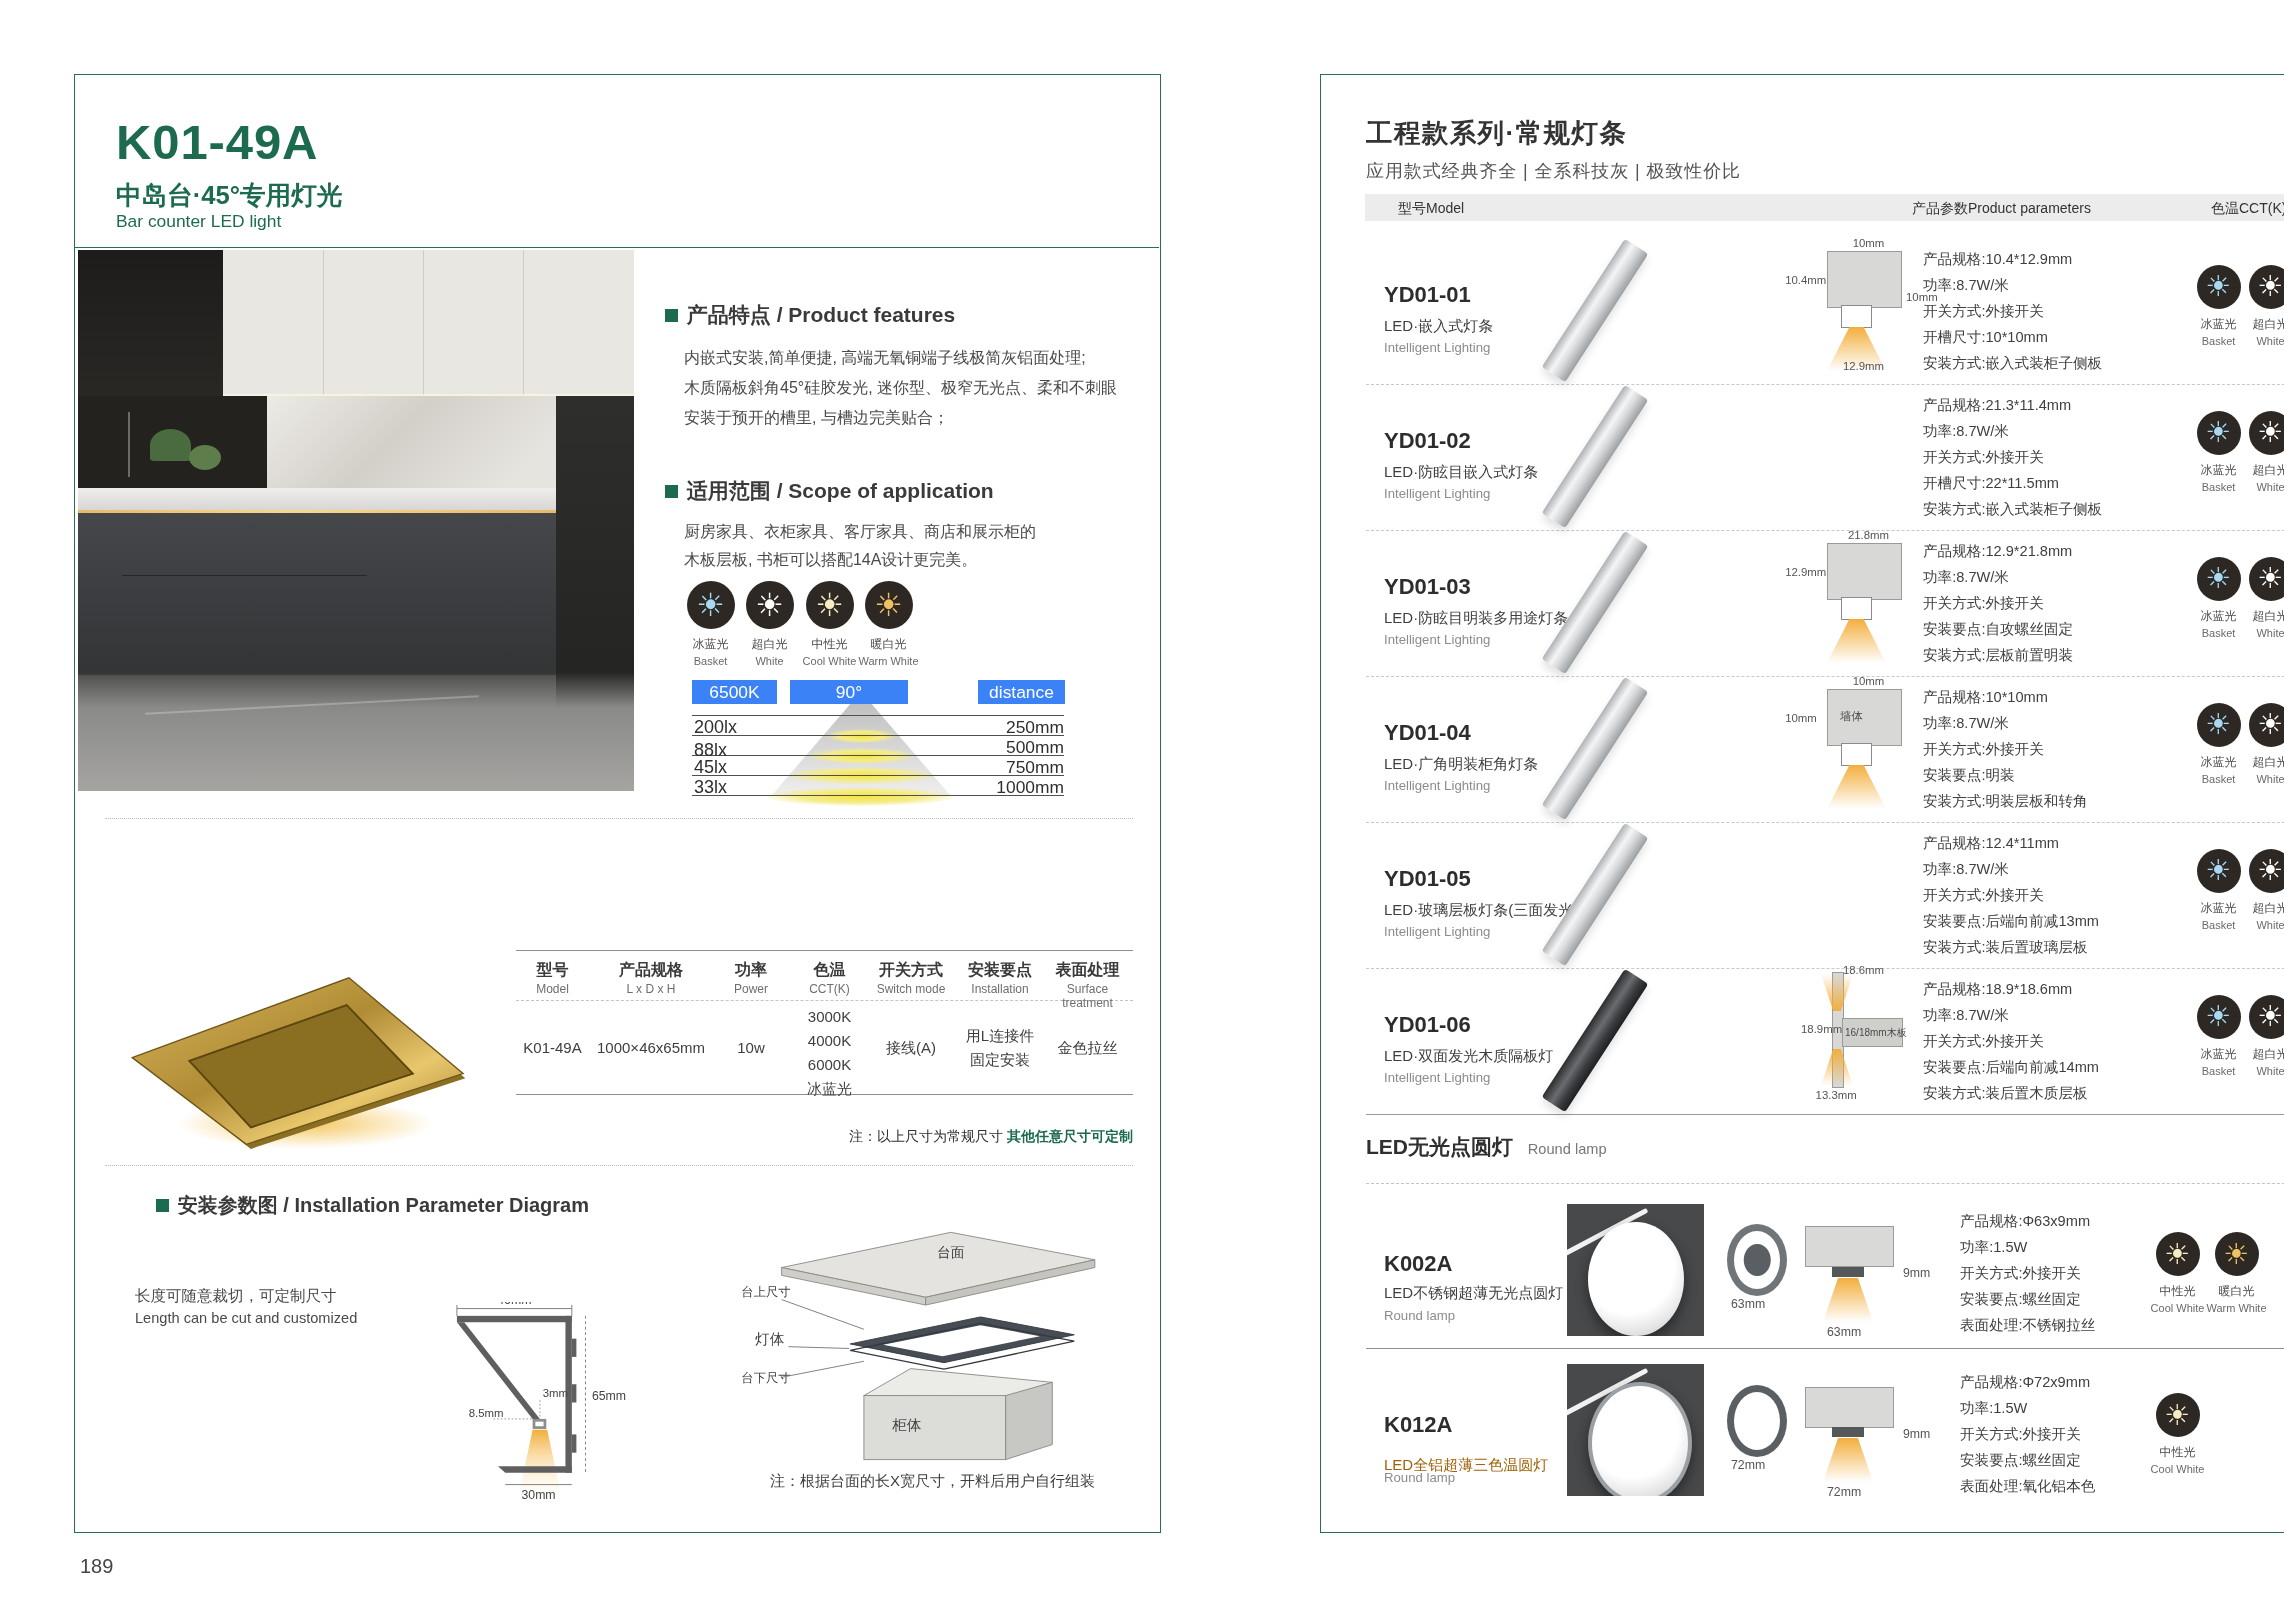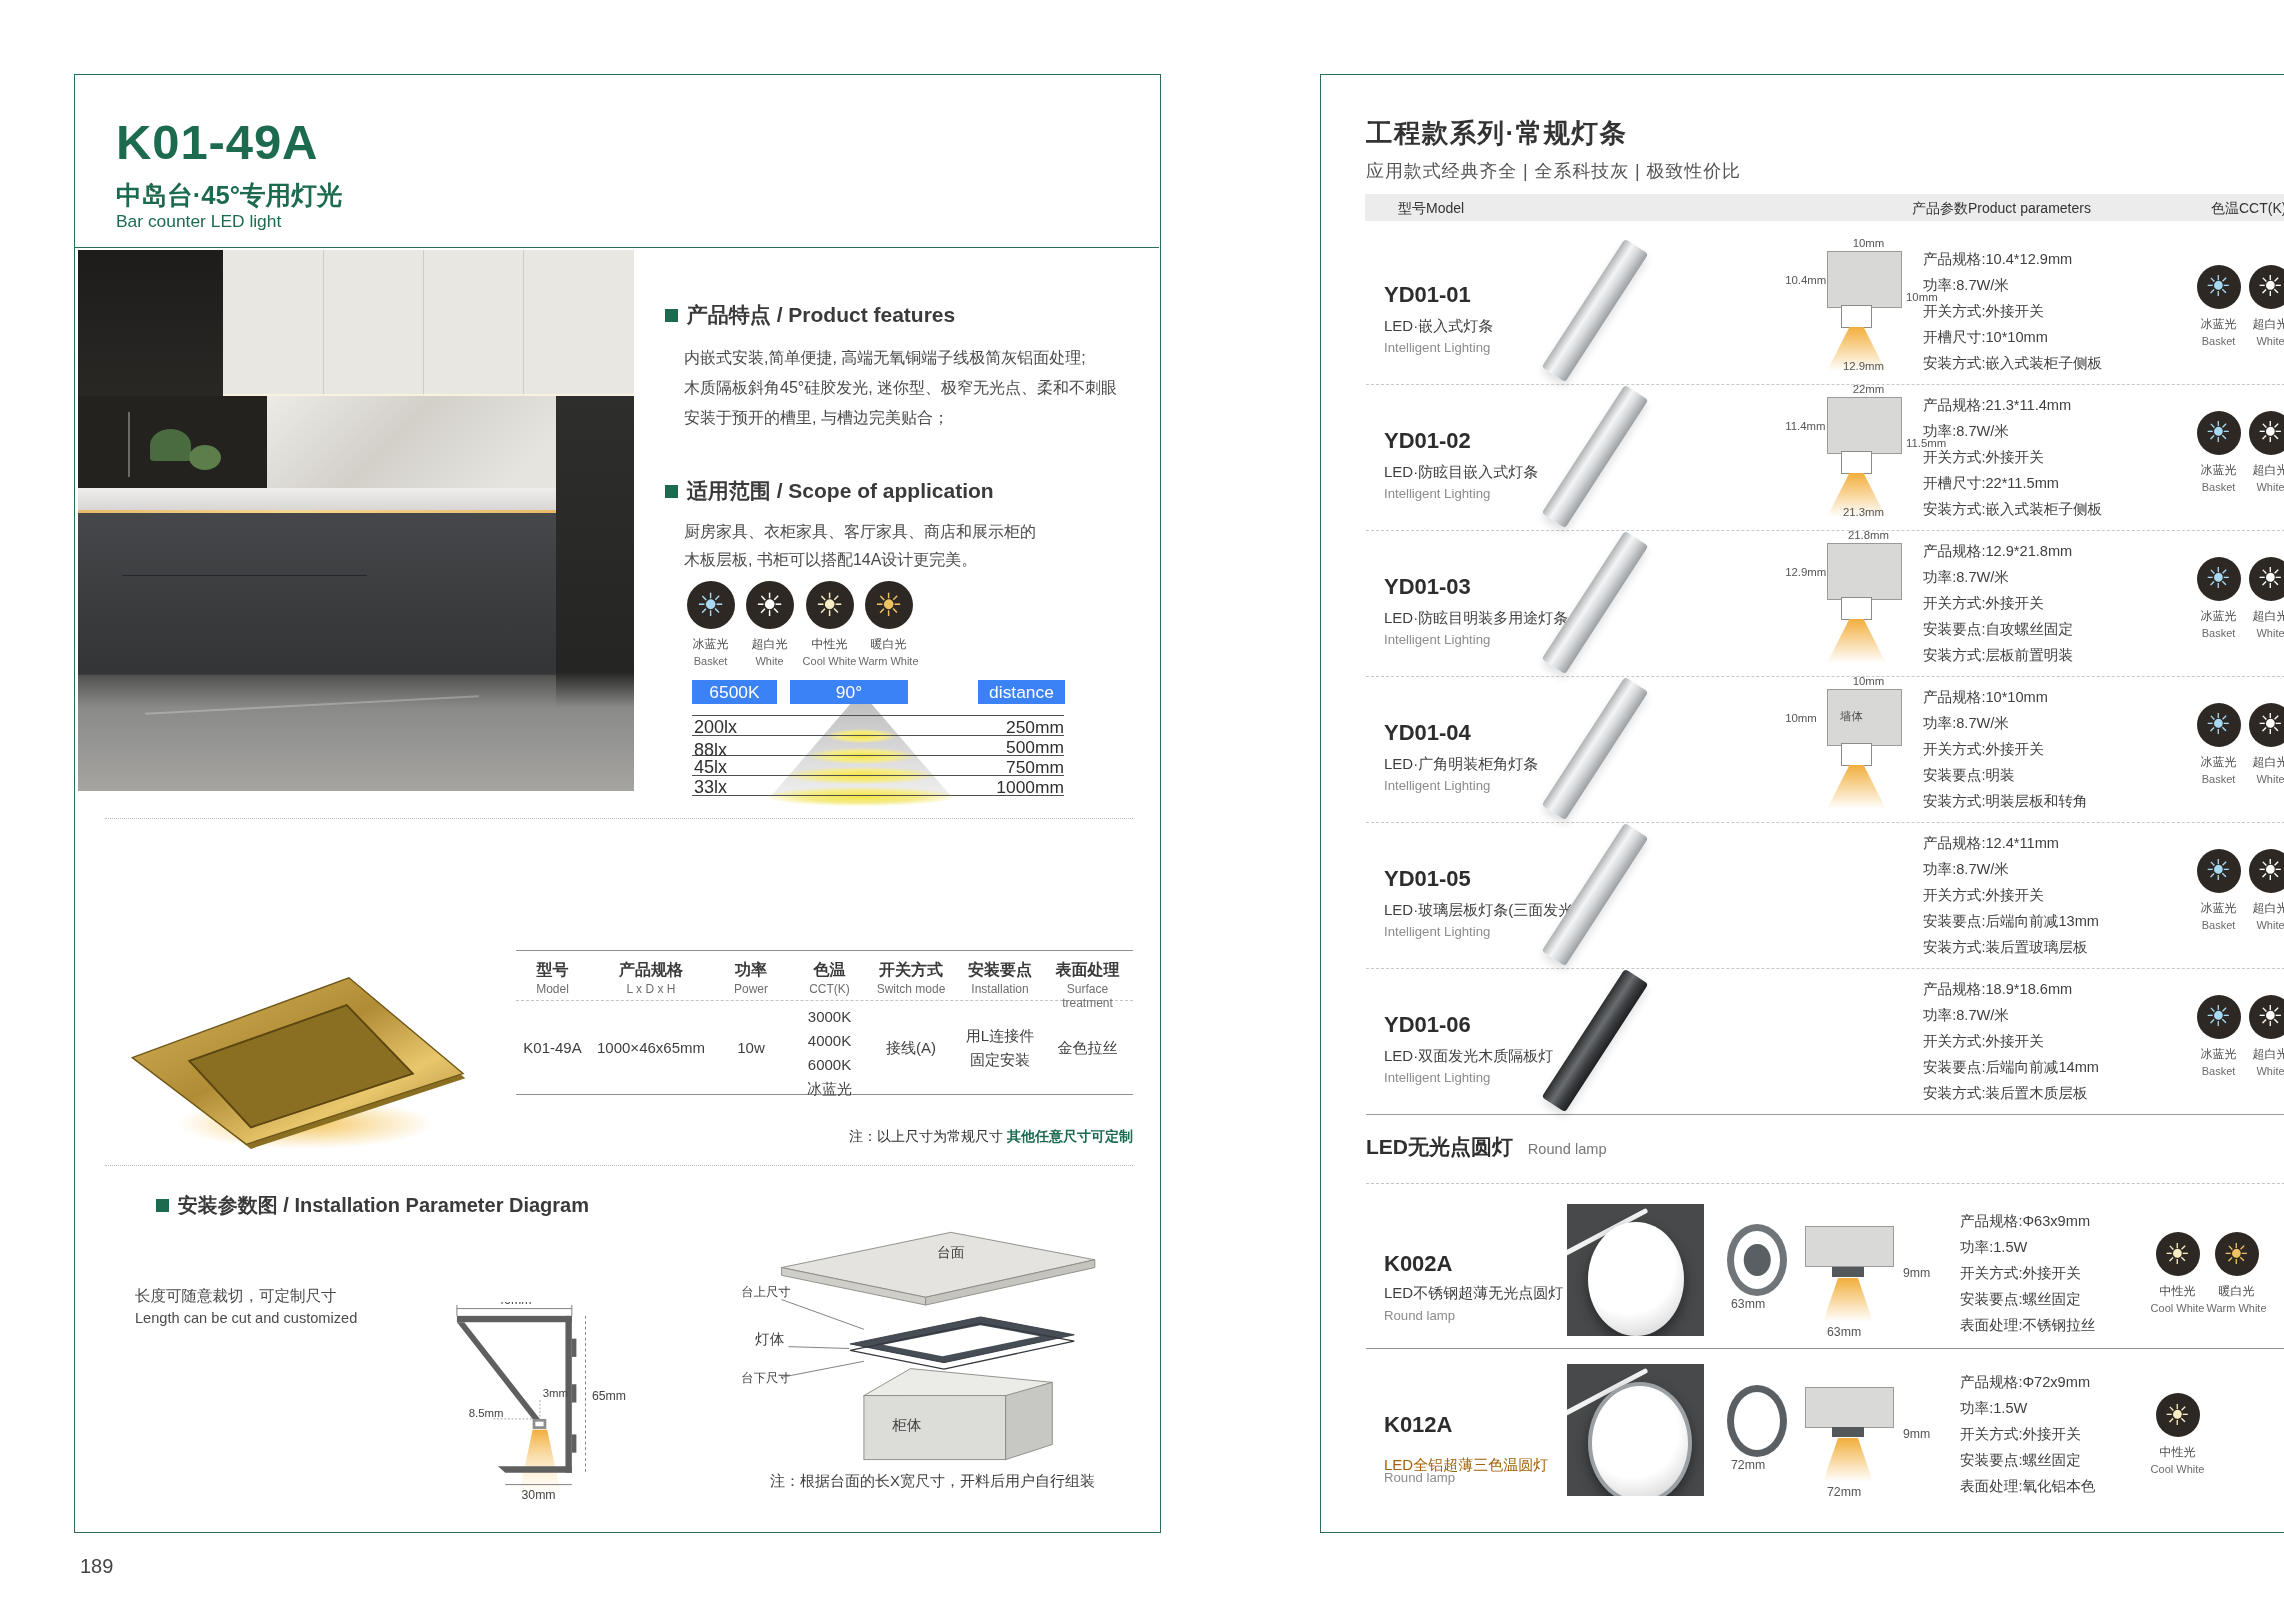--- a/index.html
+++ b/index.html
@@ -359,30 +359,20 @@
       <div class="cct-en">White</div>
     </div>
 
   </div>
 
   <div class="yrow" style="top:384px;border-bottom:1.4px dashed #c8c8c8;">
     <div class="model">YD01-02</div>
     <div class="desc">LED·防眩目嵌入式灯条</div>
     <div class="sub">Intelligent Lighting</div>
     <div class="strip"></div>
-    <div class="diag">
-      <div class="board"></div>
-      <div class="prof"></div>
-      <div class="beam"></div>
-      <div class="dim t">22mm</div>
-      <div class="dim l">11.4mm</div>
-      <div class="dim r">11.5mm</div>
-      <div class="dim b">21.3mm</div>
-      <div class="dim x"></div>
-    </div>
     <div class="kparam" style="left:557px;top:8.2px;">
       <div>产品规格:21.3*11.4mm</div>
       <div>功率:8.7W/米</div>
       <div>开关方式:外接开关</div>
       <div>开槽尺寸:22*11.5mm</div>
       <div>安装方式:嵌入式装柜子侧板</div>
     </div>
     <div class="icell" style="left:818px;top:26.5px;">
       <div class="sun small sun-ice">☀</div>
       <div class="cct-zh">冰蓝光</div>
@@ -489,20 +479,31 @@
       <div class="cct-en">White</div>
     </div>
 
   </div>
 
   <div class="yrow" style="top:968px;border-bottom:1.8px solid #9a9a9a;">
     <div class="model">YD01-06</div>
     <div class="desc">LED·双面发光木质隔板灯</div>
     <div class="sub">Intelligent Lighting</div>
     <div class="strip dark"></div>
+    <div class="diag">
+      <div class="board" style="left:55px;width:10px;height:114px;top:-4.6px;"></div>
+      <div class="board" style="left:65px;top:41px;width:59px;height:27px;background:#cfcfcc;"></div>
+      <div class="beam" style="left:44px;top:-2.7px;width:32px;height:37px;transform:scaleY(-1);"></div>
+      <div class="beam" style="left:44px;top:72px;width:32px;height:37px;"></div>
+      <div class="dim t" style="left:50px;top:-12.8px;">18.6mm</div>
+      <div class="dim l" style="left:24px;top:46px;">18.9mm</div>
+      <div class="dim r"></div>
+      <div class="dim b" style="top:112px;left:13.7px;">13.3mm</div>
+      <div class="dim x" style="left:68px;top:49px;font-size:10px;">16/18mm木板</div>
+    </div>
     <div class="kparam" style="left:557px;top:8.2px;">
       <div>产品规格:18.9*18.6mm</div>
       <div>功率:8.7W/米</div>
       <div>开关方式:外接开关</div>
       <div>安装要点:后端向前减14mm</div>
       <div>安装方式:装后置木质层板</div>
     </div>
     <div class="icell" style="left:818px;top:26.5px;">
       <div class="sun small sun-ice">☀</div>
       <div class="cct-zh">冰蓝光</div>

